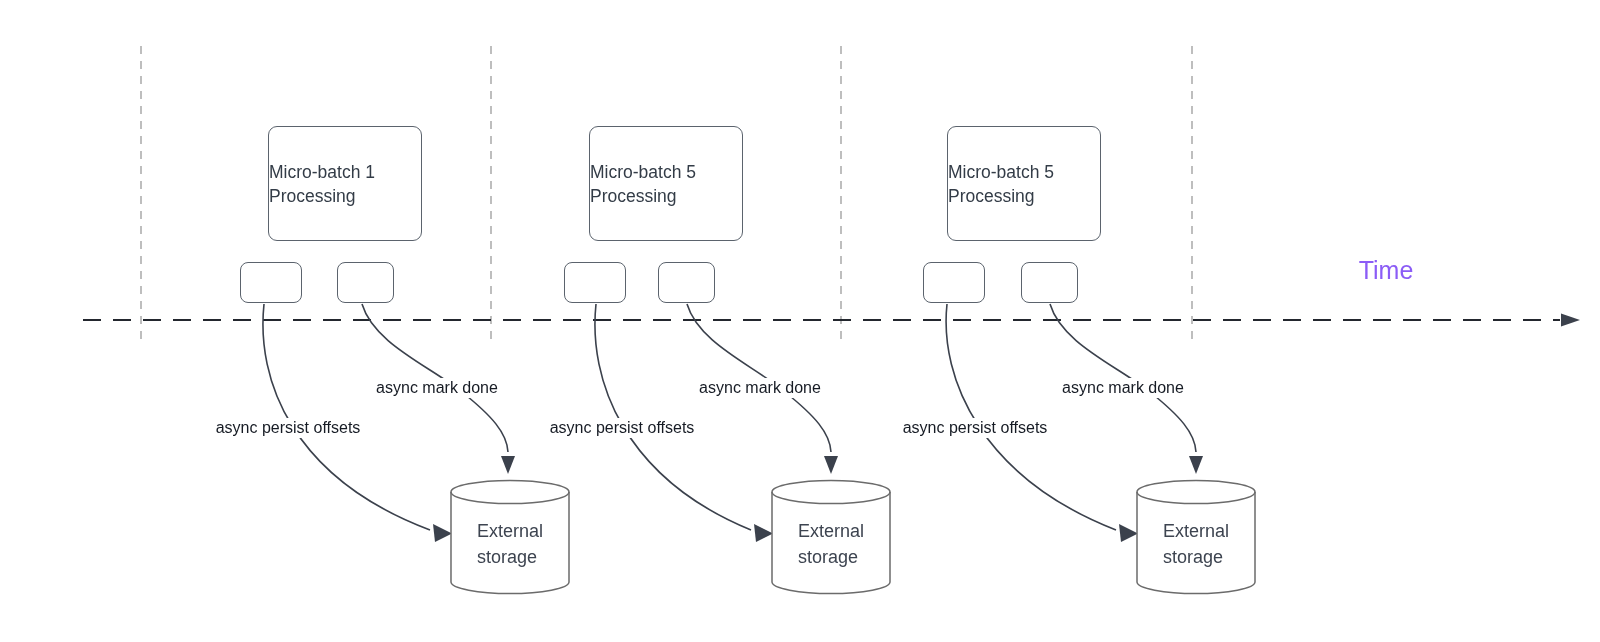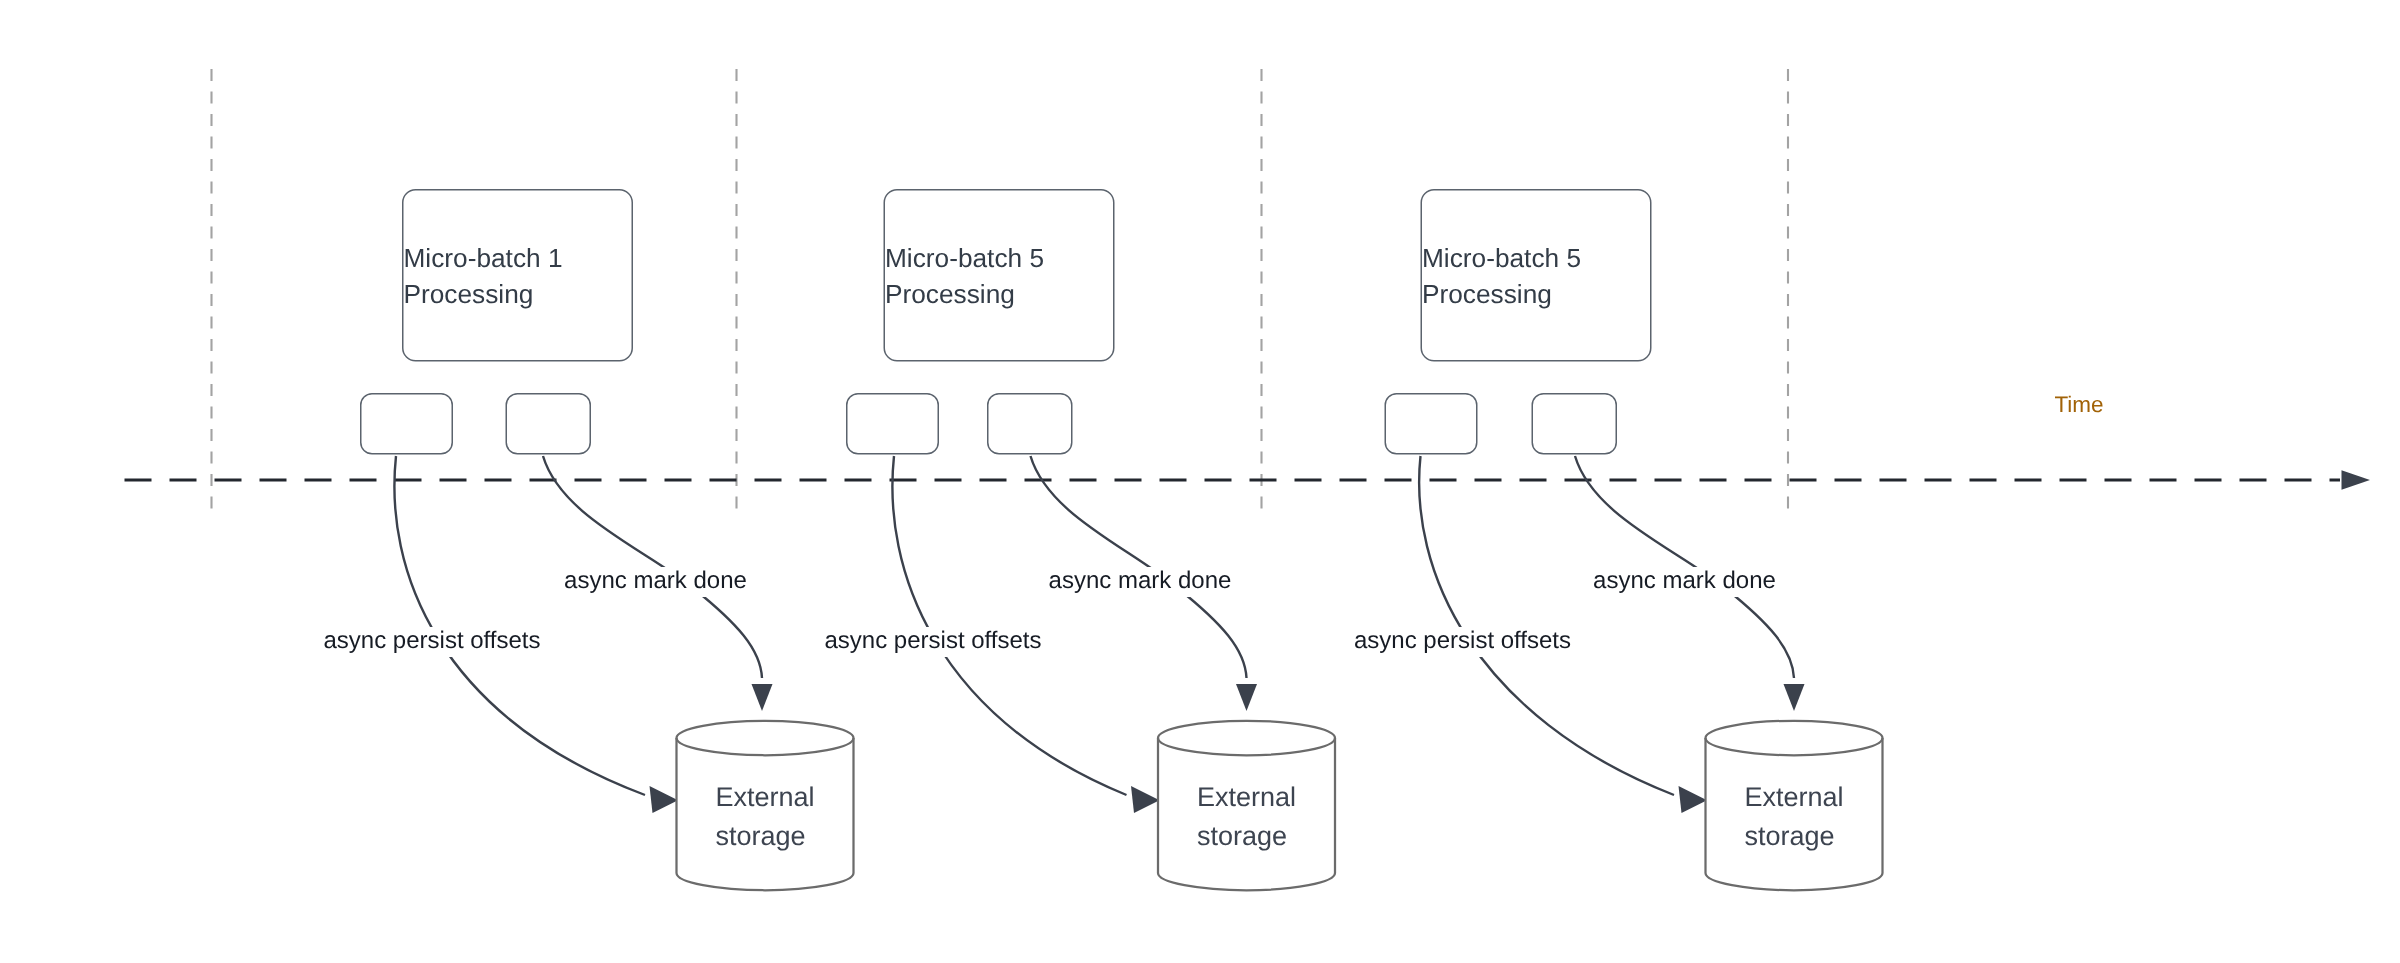--- a/index.html
+++ b/index.html
@@ -54,22 +54,22 @@
     position: absolute;
     transform: translate(-50%, -50%);
     font-size: 18px;
     line-height: 26px;
     color: #3d4450;
     white-space: nowrap;
   }
   .time-lbl {
     position: absolute;
     transform: translate(-50%, -50%);
-    font-size: 15px;
-    color: #a16207;
+    font-size: 25px;
+    color: #8b5cf6;
     white-space: nowrap;
   }
 
   .grid-line   { stroke: #a3a3a3; stroke-width: 1.4; stroke-dasharray: 8 7; fill: none; }
   .timeline    { stroke: #23272e; stroke-width: 2;   stroke-dasharray: 18 12; fill: none; }
   .connector   { stroke: #3b414c; stroke-width: 1.6; fill: none; }
   .arrow-head  { fill: #3b414c; stroke: none; }
   .cyl-body    { fill: #ffffff; stroke: #6b6b6b; stroke-width: 1.5; }
   .cyl-rim     { fill: none;    stroke: #6b6b6b; stroke-width: 1.5; }
 </style>

